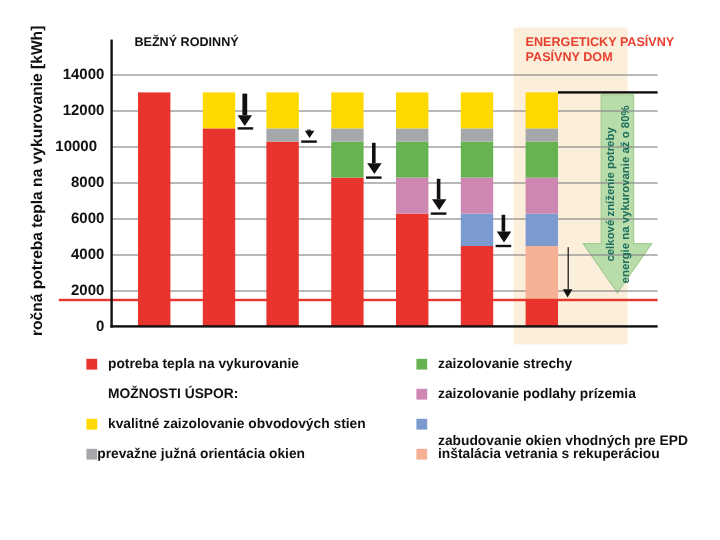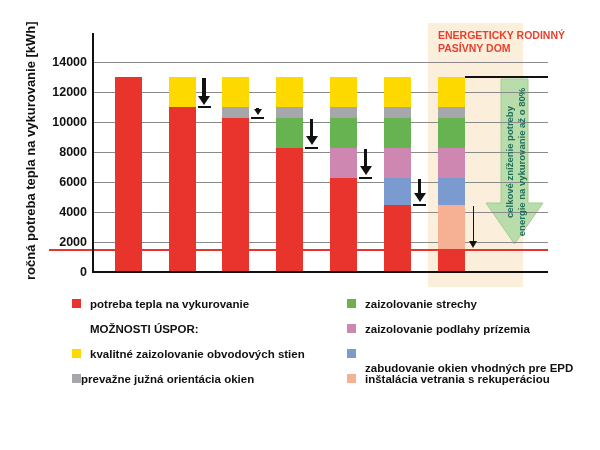--- a/index.html
+++ b/index.html
@@ -48,21 +48,21 @@
       <div class="abs tick-label" style="top: 264.5px;">0</div>
       <div class="abs gridline" style="top: 241.5px;"></div>
       <div class="abs tick-label" style="top: 234.5px;">2000</div>
       <div class="abs gridline" style="top: 211.5px;"></div>
       <div class="abs tick-label" style="top: 204.5px;">4000</div>
       <div class="abs gridline" style="top: 181.5px;"></div>
       <div class="abs tick-label" style="top: 174.5px;">6000</div>
       <div class="abs gridline" style="top: 151.5px;"></div>
       <div class="abs tick-label" style="top: 144.5px;">8000</div>
       <div class="abs gridline" style="top: 121.5px;"></div>
-      <div class="abs tick-label" style="top: 114.5px;">10000</div>
+      <div class="abs tick-label" style="top: 114.5px; text-align: center;">10000</div>
       <div class="abs gridline" style="top: 91.5px;"></div>
       <div class="abs tick-label" style="top: 84.5px;">12000</div>
       <div class="abs gridline" style="top: 61.5px;"></div>
       <div class="abs tick-label" style="top: 54.5px;">14000</div>
       <div class="abs bar-seg" style="left: 114.6px; width: 27px; top: 77px; height: 195px; background: rgb(232, 52, 44);"></div>
       <div class="abs bar-seg" style="left: 168.5px; width: 27px; top: 107px; height: 165px; background: rgb(232, 52, 44);"></div>
       <div class="abs bar-seg" style="left: 168.5px; width: 27px; top: 77px; height: 30px; background: rgb(253, 217, 0);"></div>
       <div class="abs bar-seg" style="left: 222.4px; width: 27px; top: 117.5px; height: 154.5px; background: rgb(232, 52, 44);"></div>
       <div class="abs bar-seg" style="left: 222.4px; width: 27px; top: 107px; height: 10.5px; background: rgb(165, 167, 170);"></div>
       <div class="abs bar-seg" style="left: 222.4px; width: 27px; top: 77px; height: 30px; background: rgb(253, 217, 0);"></div>
@@ -108,24 +108,25 @@
     </div>
 
   <div class="abs" id="axis-y"></div>
   <div class="abs" id="axis-x"></div>
   <div class="abs" id="ref-line-black" style="left: 465px; width: 83px; top: 76px;"></div>
   <div class="abs" id="ref-line-red" style="left: 49px; width: 499px; top: 248.5px; background: rgb(232, 52, 44);"></div>
 
   <div class="abs" id="ylabel">ročná potreba tepla na vykurovanie [kWh]</div>
 
   <div class="abs note" id="normal-house-note">
+    <div>BEŽNÝ RODINNÝ</div>
   </div>
 
   <div class="abs note" id="passive-house-note" style="color: rgb(232, 64, 47);">
-    <div>ENERGETICKY RODINNÝ</div>
+    <div>ENERGETICKY PASÍVNY</div>
     <div>PASÍVNY DOM</div>
   </div>
 
   <div class="abs" id="arrow-note" style="color: rgb(31, 111, 92);">
     <div>celkové zníženie potreby</div>
     <div>energie na vykurovanie až o 80%</div>
   </div>
 
   <div class="abs" id="legend">
       <div class="abs legend-swatch" style="left: 72px; top: 299px; background: rgb(232, 52, 44);"></div>

